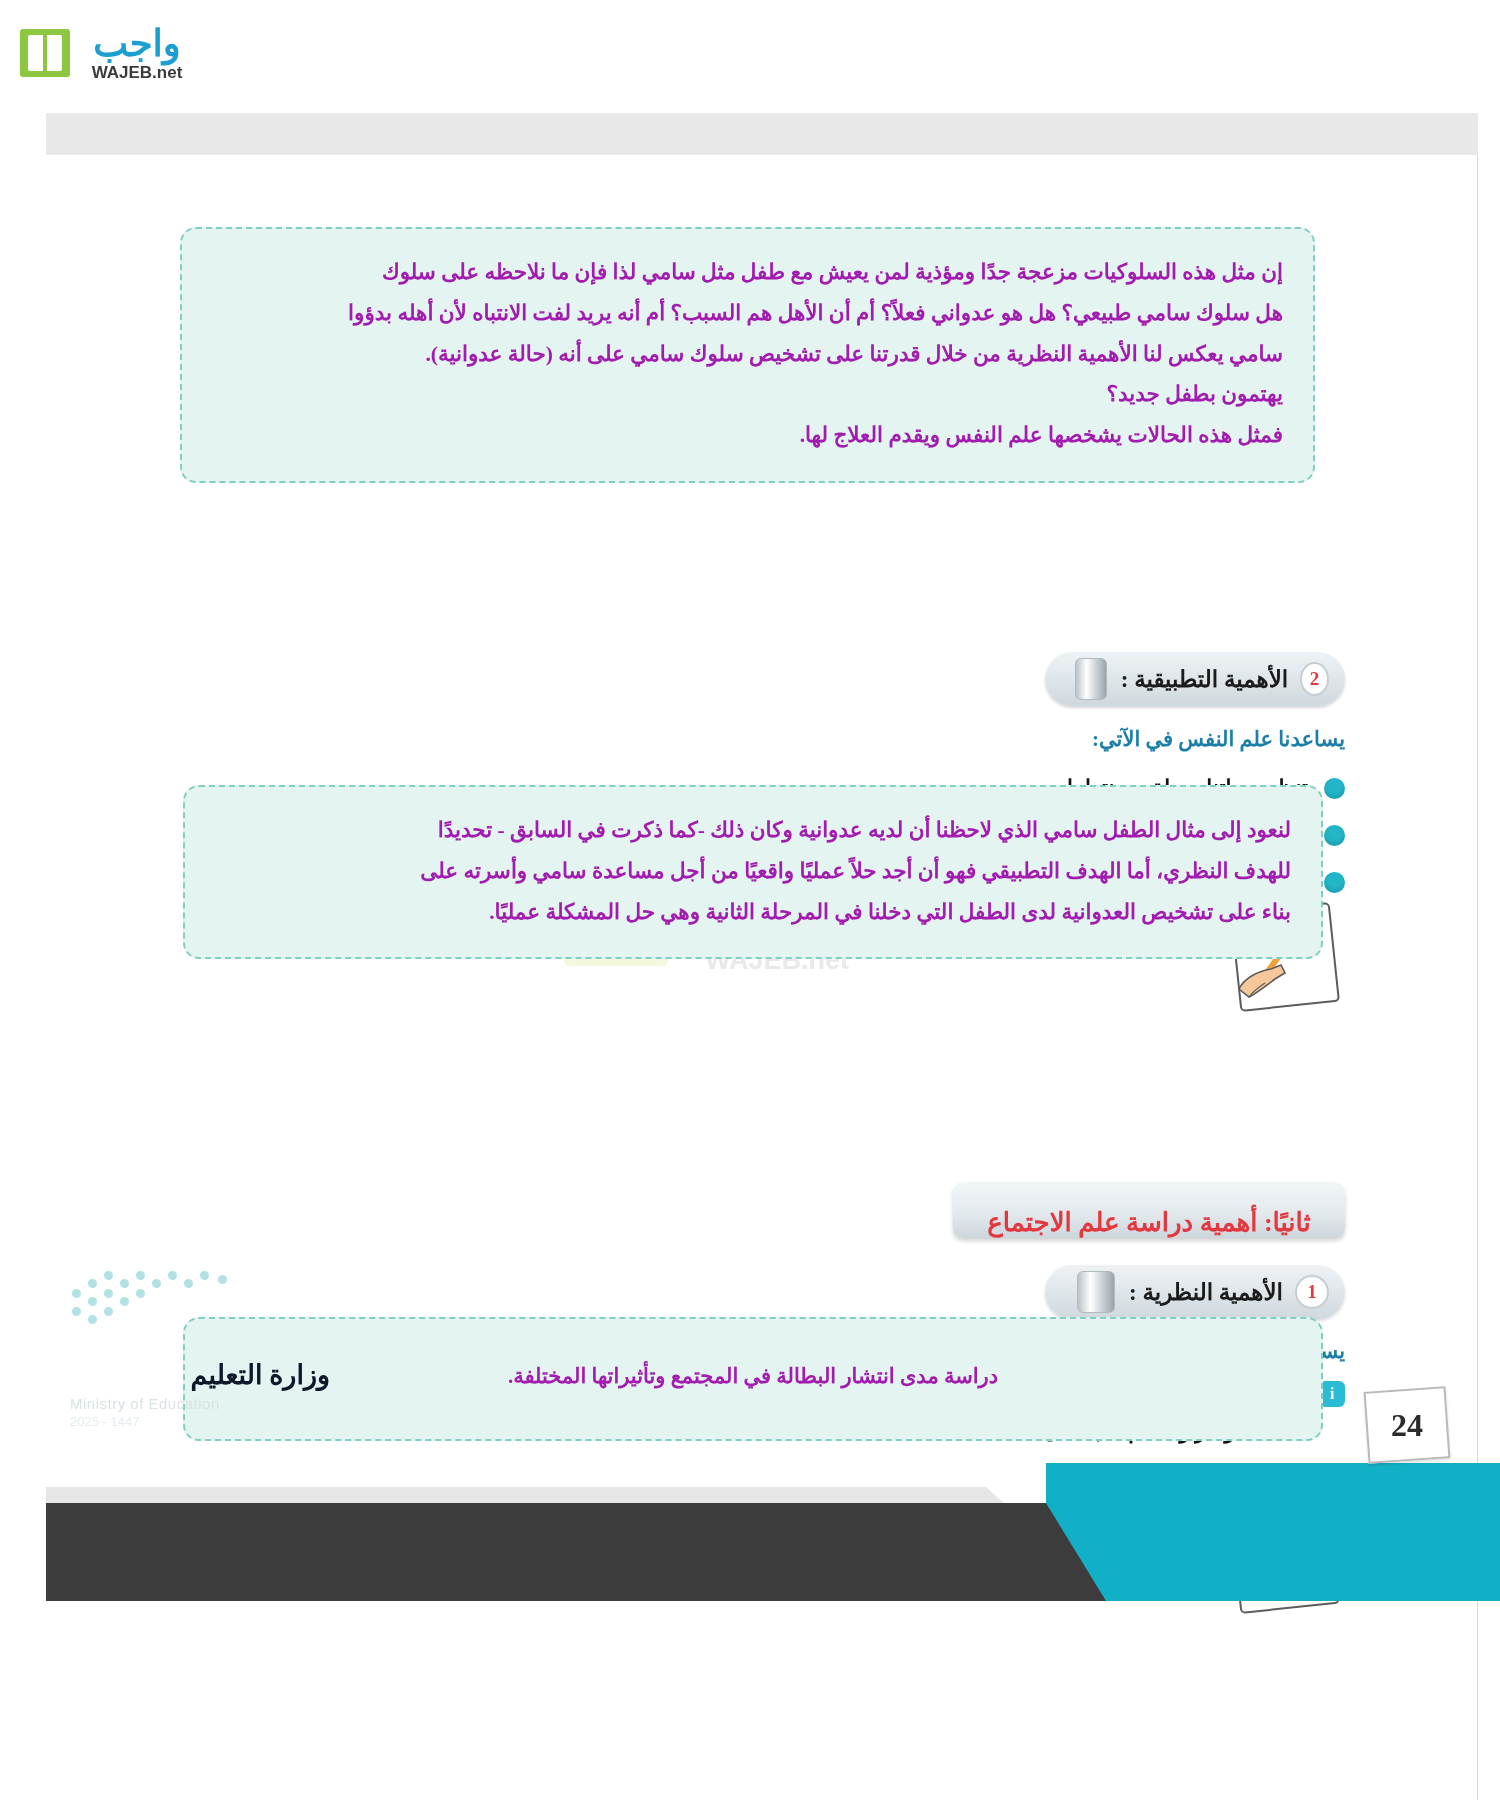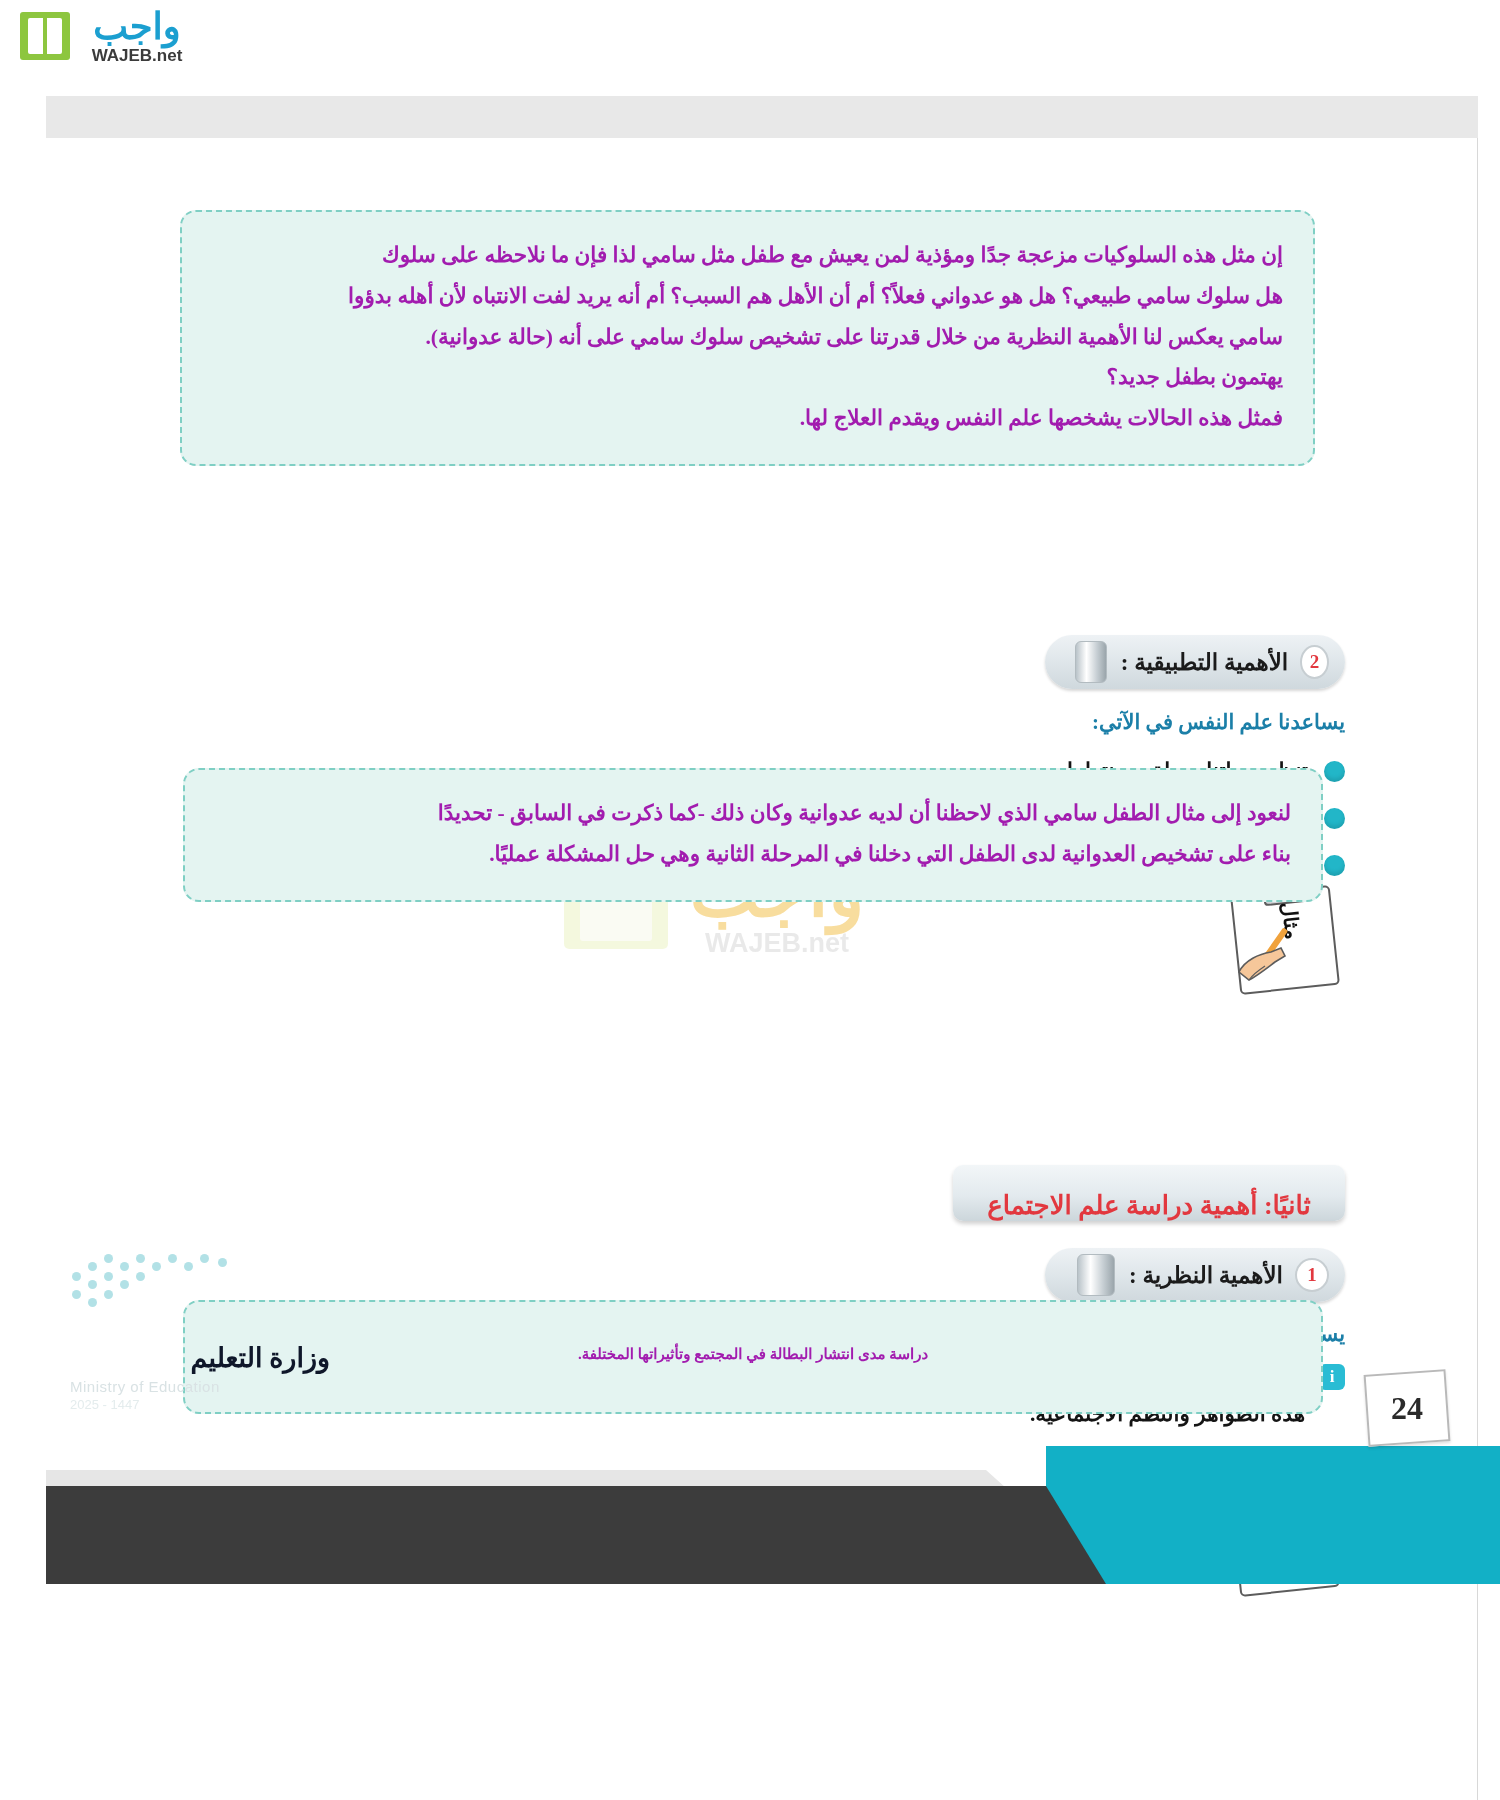--- a/index.html
+++ b/index.html
@@ -11,21 +11,21 @@
     height: 1800px;
     background: #ffffff;
     font-family: "Liberation Sans", sans-serif;
     position: relative;
     overflow: hidden;
   }
 
   
   .page {
     position: absolute;
-    left: 0; top: 0;
+    left: 0; top: 17px;
     width: 1500px;
     height: 1584px;
     background: #ffffff;
   }
   .right-edge-bar {
     position: absolute;
     right: 0; top: 0;
     width: 22px;
     height: 1800px;
     background: #ffffff;
@@ -175,21 +175,21 @@
     font-family: "Liberation Serif", serif;
   }
   .callout.justify p { text-align: justify; }
 
   .box1 { position: absolute; right: 30px; top: 30px; width: 1135px; }
   .box2 { position: absolute; right: 22px; top: 588px; width: 1140px; border-radius: 16px; }
   .box3 {
     position: absolute; right: 22px; top: 1120px; width: 1140px;
     padding-top: 40px; padding-bottom: 40px;
   }
-  .box3 p { text-align: center; font-size: 15px; }
+  .box3 p { text-align: center; font-size: 21px; }
 
   
   .pill {
     position: absolute;
     height: 54px;
     background: linear-gradient(180deg, #eef2f5 0%, #dfe6ea 50%, #cfd8dd 100%);
     border-radius: 27px;
     box-shadow: 0 2px 3px rgba(0,0,0,0.16);
     display: flex;
     flex-direction: row;
@@ -543,20 +543,21 @@
       <div class="clip-word">مثال</div>
       <div class="clip-pen"></div>
       <svg class="clip-hand" viewBox="0 0 56 44">
         <path d="M4 34 C10 22, 24 16, 36 14 L46 10 L50 18 L40 24 C32 30, 22 38, 14 42 Z" fill="#f6c79a" stroke="#5c5c5c" stroke-width="1.6"></path>
         <path d="M14 42 C18 36, 24 32, 30 28" fill="none" stroke="#5c5c5c" stroke-width="1.2"></path>
       </svg>
     </div>
 
     <div class="callout justify box2">
       <p>لنعود إلى مثال الطفل سامي الذي لاحظنا أن لديه عدوانية وكان ذلك -كما ذكرت في السابق - تحديدًا</p>
+      <p>للهدف النظري، أما الهدف التطبيقي فهو أن أجد حلاً عمليًا واقعيًا من أجل مساعدة سامي وأسرته على</p>
       <p>بناء على تشخيص العدوانية لدى الطفل التي دخلنا في المرحلة الثانية وهي حل المشكلة عمليًا.</p>
     </div>
 
     <div class="red-heading">
       <span>ثانيًا: أهمية دراسة علم الاجتماع</span>
     </div>
 
     <div class="pill" id="pill-theoretical">
       <div class="num-badge">1</div>
       <div class="pill-label">الأهمية النظرية :</div>

